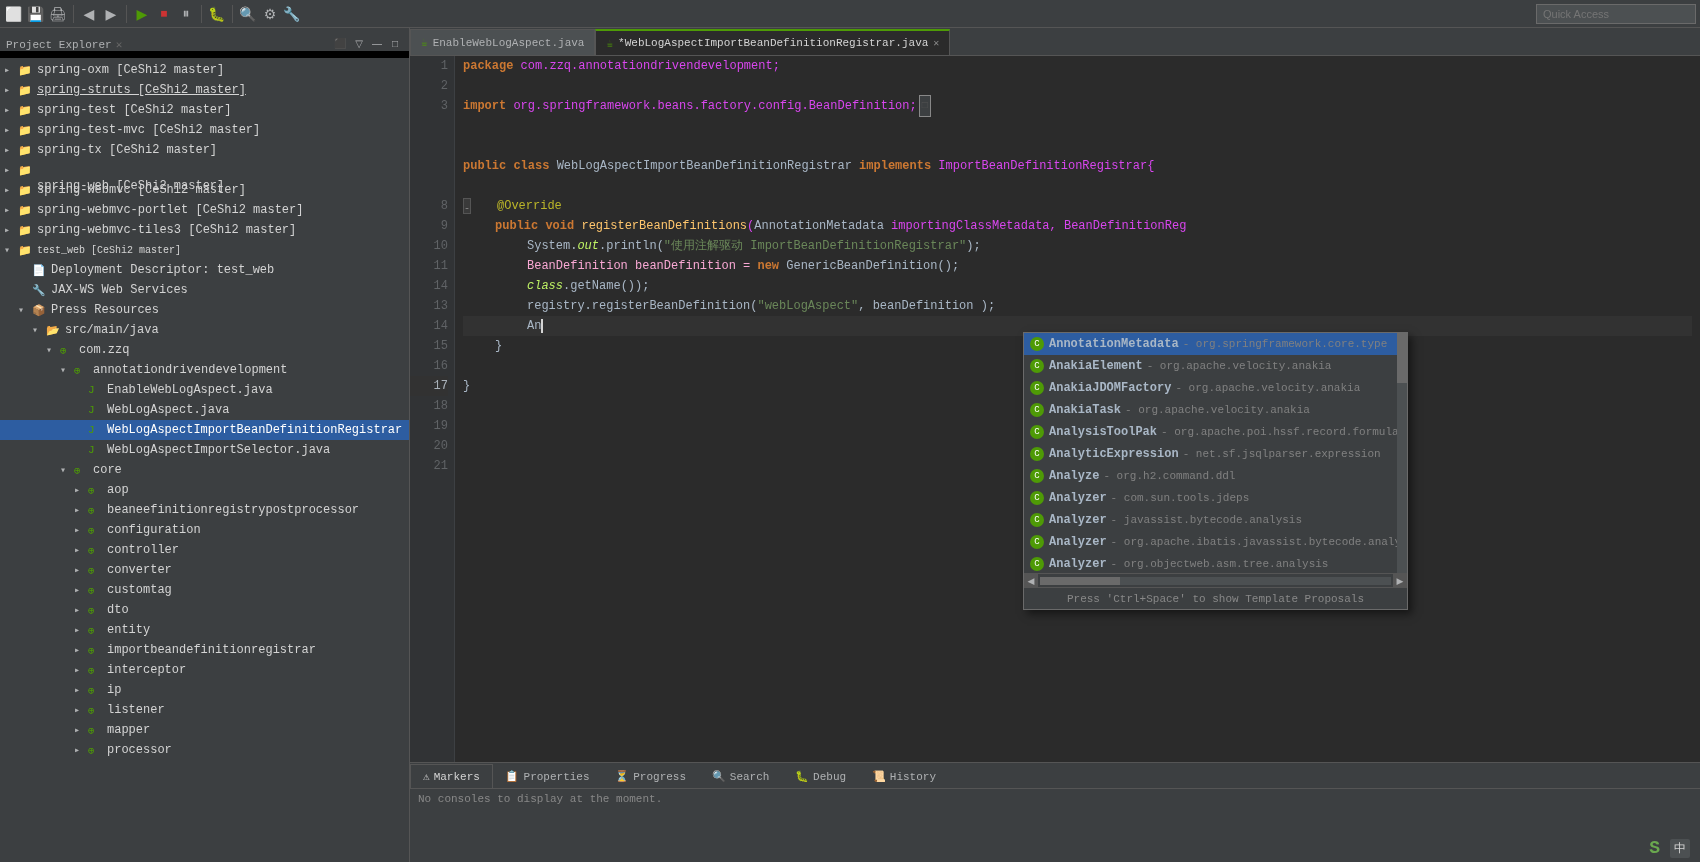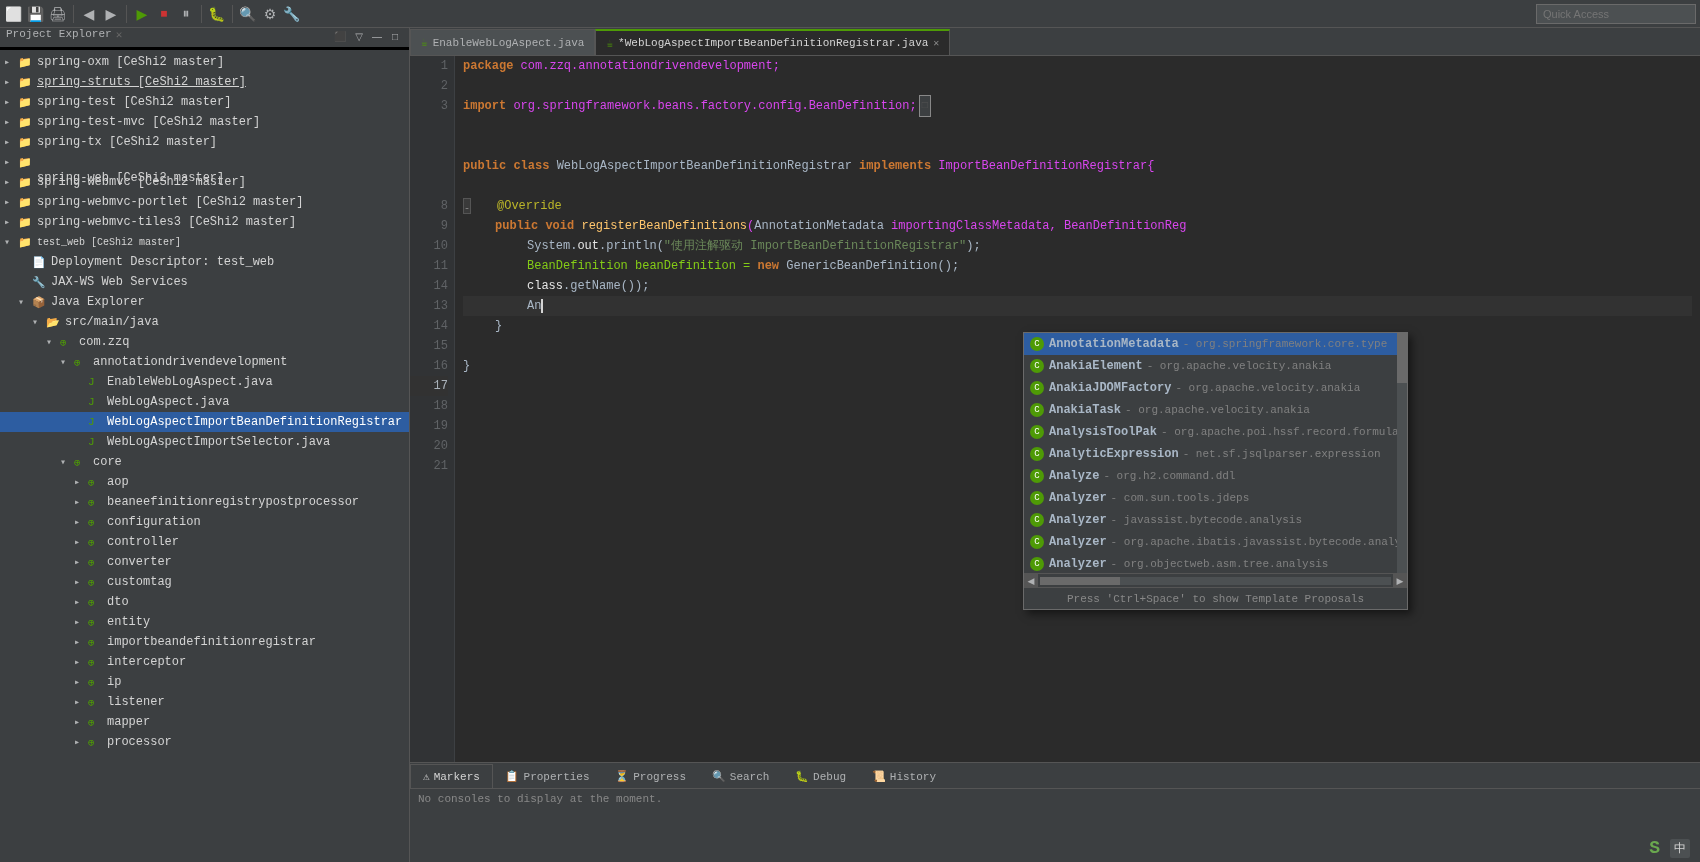--- a/index.html
+++ b/index.html
@@ -50,26 +50,27 @@
       min-width: 410px;
       background: #3c3f41;
       border-right: 1px solid #555;
       display: flex;
       flex-direction: column;
       overflow: hidden;
     }
     #project-explorer-header {
       height: 22px;
       background: #3c3f41;
-      border-bottom: 3px solid #000000;
-      display: flex;
-      align-items: flex-start;
+      border-bottom: 7px solid #000000;
+      display: flex;
+      align-items: flex-end;
       padding: 0 6px;
       font-size: 11px;
       color: #afb1b3;
+      margin-top: 8px;
     }
     #project-tree {
       flex: 1;
       overflow-y: auto;
       overflow-x: hidden;
       padding: 2px 0;
     }
     .tree-item {
       display: flex;
       align-items: center;
@@ -156,21 +157,21 @@
       position: relative;
     }
     .code-line {
       height: 20px;
       white-space: nowrap;
       display: flex;
       align-items: center;
     }
     .code-line.current { background: #323232; }
     .kw { color: #cc7832; font-weight: bold; }
-    .kw2 { color: #e5e5e5; }
+    .kw2 { color: #bef264; font-style: italic; }
     .string { color: #6a8759; }
     .annotation { color: #bbb529; }
     .method { color: #ffc66d; }
     .plain { color: #d946ef; }
     .cursor-line-marker {
       display: inline-block;
       width: 2px;
       height: 14px;
       background: #d4d4d4;
       animation: blink 1s step-end infinite;
@@ -419,21 +420,21 @@
         <div class="tree-item">
           <span class="tree-indent" style="width: 18px; display: inline-block;"></span>
           <span class="tree-arrow"> </span>
           <span class="tree-icon">🔧</span>
           <span style="font-size: 12px;">JAX-WS Web Services</span>
         </div>
         <div class="tree-item">
           <span class="tree-indent" style="width: 18px; display: inline-block;"></span>
           <span class="tree-arrow">▾</span>
           <span class="tree-icon">📦</span>
-          <span style="font-size: 12px;">Java Explorer</span>
+          <span style="font-size: 12px;">Press Resources</span>
         </div>
         <div class="tree-item">
           <span class="tree-indent" style="width: 32px; display: inline-block;"></span>
           <span class="tree-arrow">▾</span>
           <span class="tree-icon">📂</span>
           <span style="font-size: 12px;">src/main/java</span>
         </div>
         <div class="tree-item">
           <span class="tree-indent" style="width: 46px; display: inline-block;"></span>
           <span class="tree-arrow">▾</span>
@@ -655,31 +656,37 @@
           <span style="margin-left:64px;"></span>
           <span style="color:#a9b7c6;">System.</span>
           <span class="kw2">out</span>
           <span style="color:#a9b7c6;">.println(</span>
           <span class="string">"使用注解驱动 ImportBeanDefinitionRegistrar"</span>
           <span style="color:#a9b7c6;">);</span>
         </div>
 
         <div class="code-line">
           <span style="margin-left:64px;"></span>
-          <span style="color:#84cc16;">BeanDefinition&nbsp;beanDefinition&nbsp;=&nbsp;</span>
+          <span style="color:#f9a8d4;">BeanDefinition&nbsp;beanDefinition&nbsp;=&nbsp;</span>
           <span class="kw">new</span>
           <span style="color:#a9b7c6;">&nbsp;GenericBeanDefinition();</span>
         </div>
 
         <div class="code-line">
           <span style="margin-left:64px;"></span>
           <span class="kw2">class</span>
           <span style="color:#a9b7c6;">.getName());</span>
         </div>
 
+        <div class="code-line">
+          <span style="margin-left:64px;"></span>
+          <span style="color:#a9b7c6;">registry.registerBeanDefinition(</span>
+          <span class="string">"webLogAspect"</span>
+          <span style="color:#a9b7c6;">,&nbsp;beanDefinition&nbsp;);</span>
+        </div>
 
         <div class="code-line current">
           <span style="margin-left:64px;"></span>
           <span style="color:#a9b7c6;">An</span>
           <span class="cursor-line-marker"></span>
         </div>
 
         <div class="code-line">
           <span style="margin-left:32px;"></span>
           <span style="color:#a9b7c6;">}</span>

